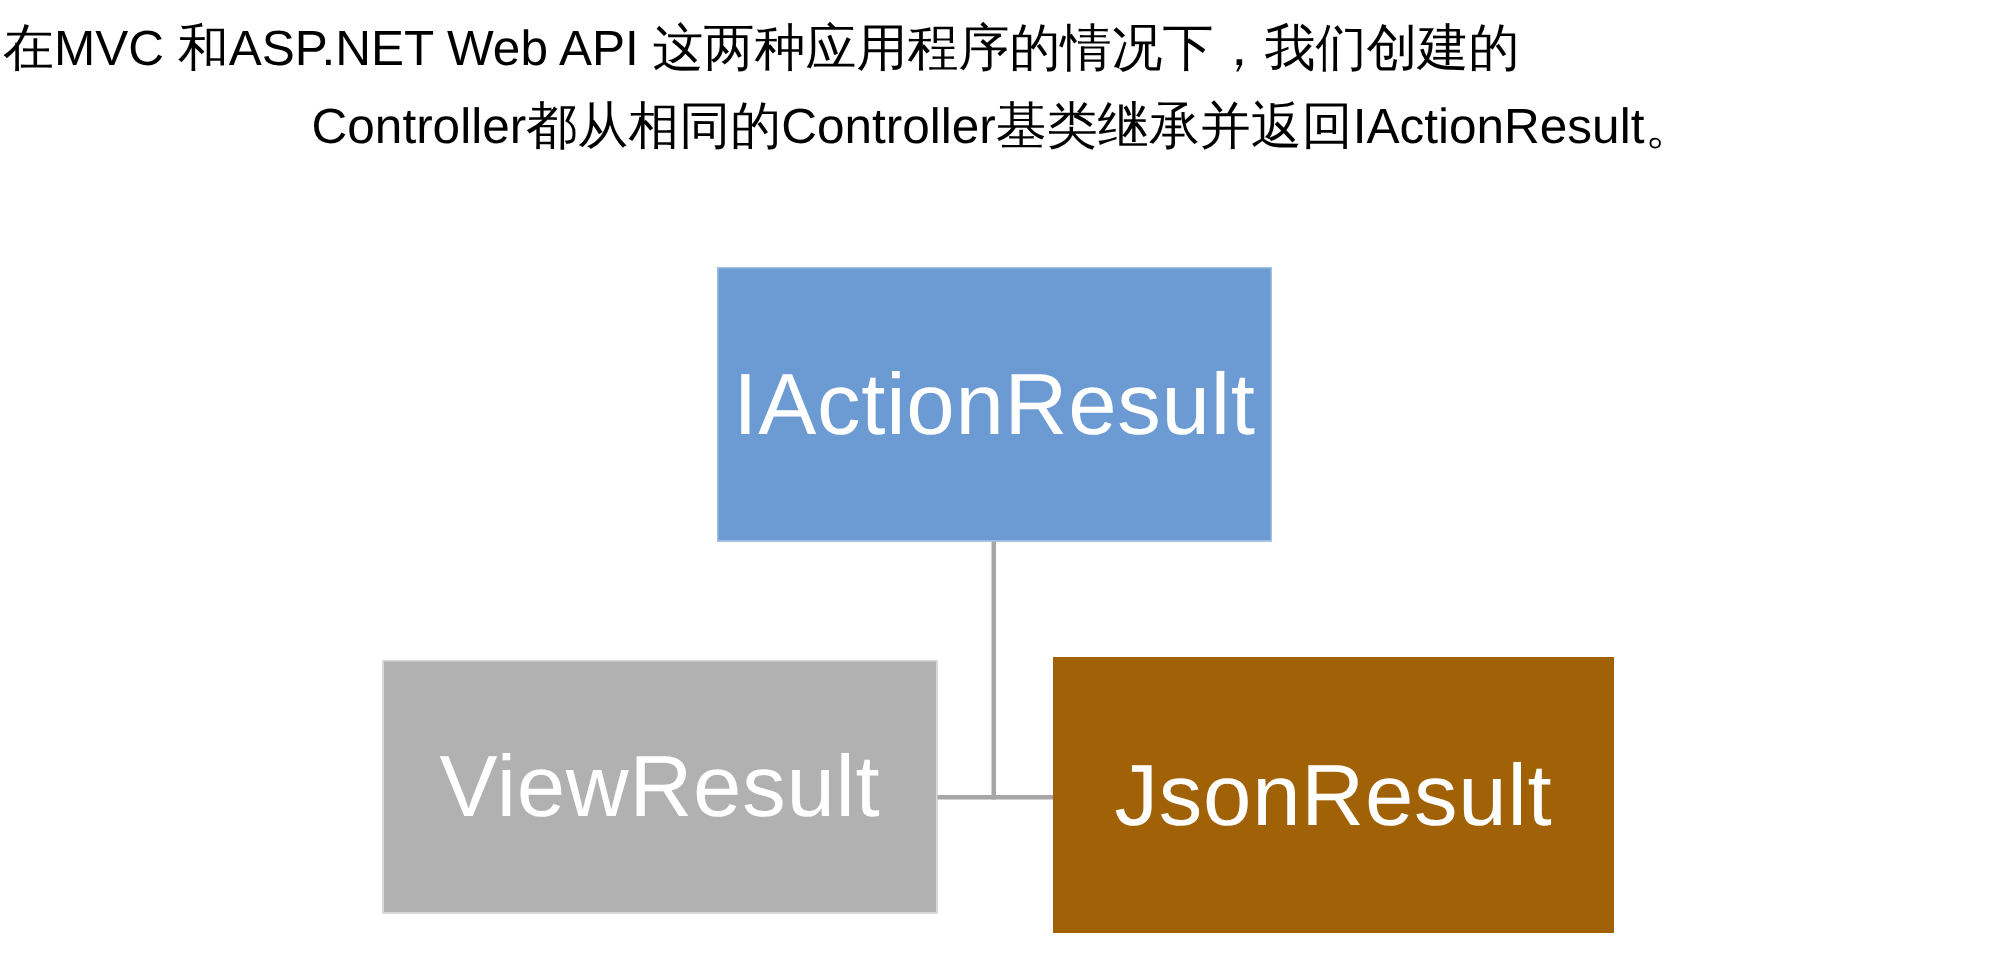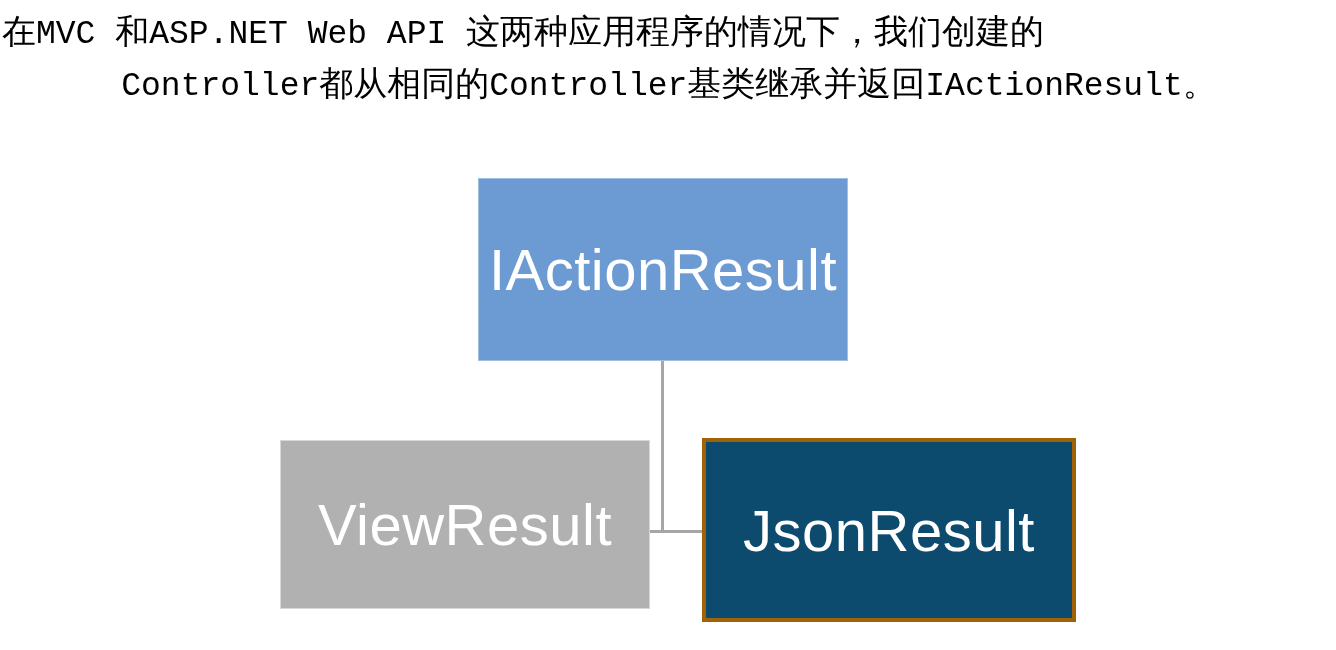--- a/index.html
+++ b/index.html
@@ -29,21 +29,21 @@
     letter-spacing: 0px;
     white-space: nowrap;
   }
   #caption .cap-line {
     display: block;
     height: 52px;
   }
   #caption .cap-line.line1 { padding-left: 2px; }
   #caption .cap-line.line2 { padding-left: 2px; text-align: center; }
   .latin {
-    font-family: Liberation Mono, monospace;
+    font-family: Liberation Sans, sans-serif;
     font-size: 33px;
     margin-top: 30px;
   }
 
   
   #diagram {
     position: absolute;
     left: 0;
     top: 0;
     width: 1336px;
@@ -74,30 +74,29 @@
   }
 
   #node-viewresult {
     left: 255px;
     top: 440px;
     width: 370px;
     height: 169px;
     background: #b1b1b1;
     border: 1px solid #d8d8d8;
     font-size: 58px;
-    margin-left: 25px;
   }
 
   #node-jsonresult {
     left: 702px;
     top: 438px;
     width: 374px;
     height: 184px;
-    background: #0c4a6e;
-    border: 4px solid #a16207;
+    background: #a16207;
+    border: 1px solid #a16207;
     font-size: 58px;
   }
 
   
   .connector {
     position: absolute;
     background: #a6a6a6;
   }
   #connector-vertical {
     left: 661px;

